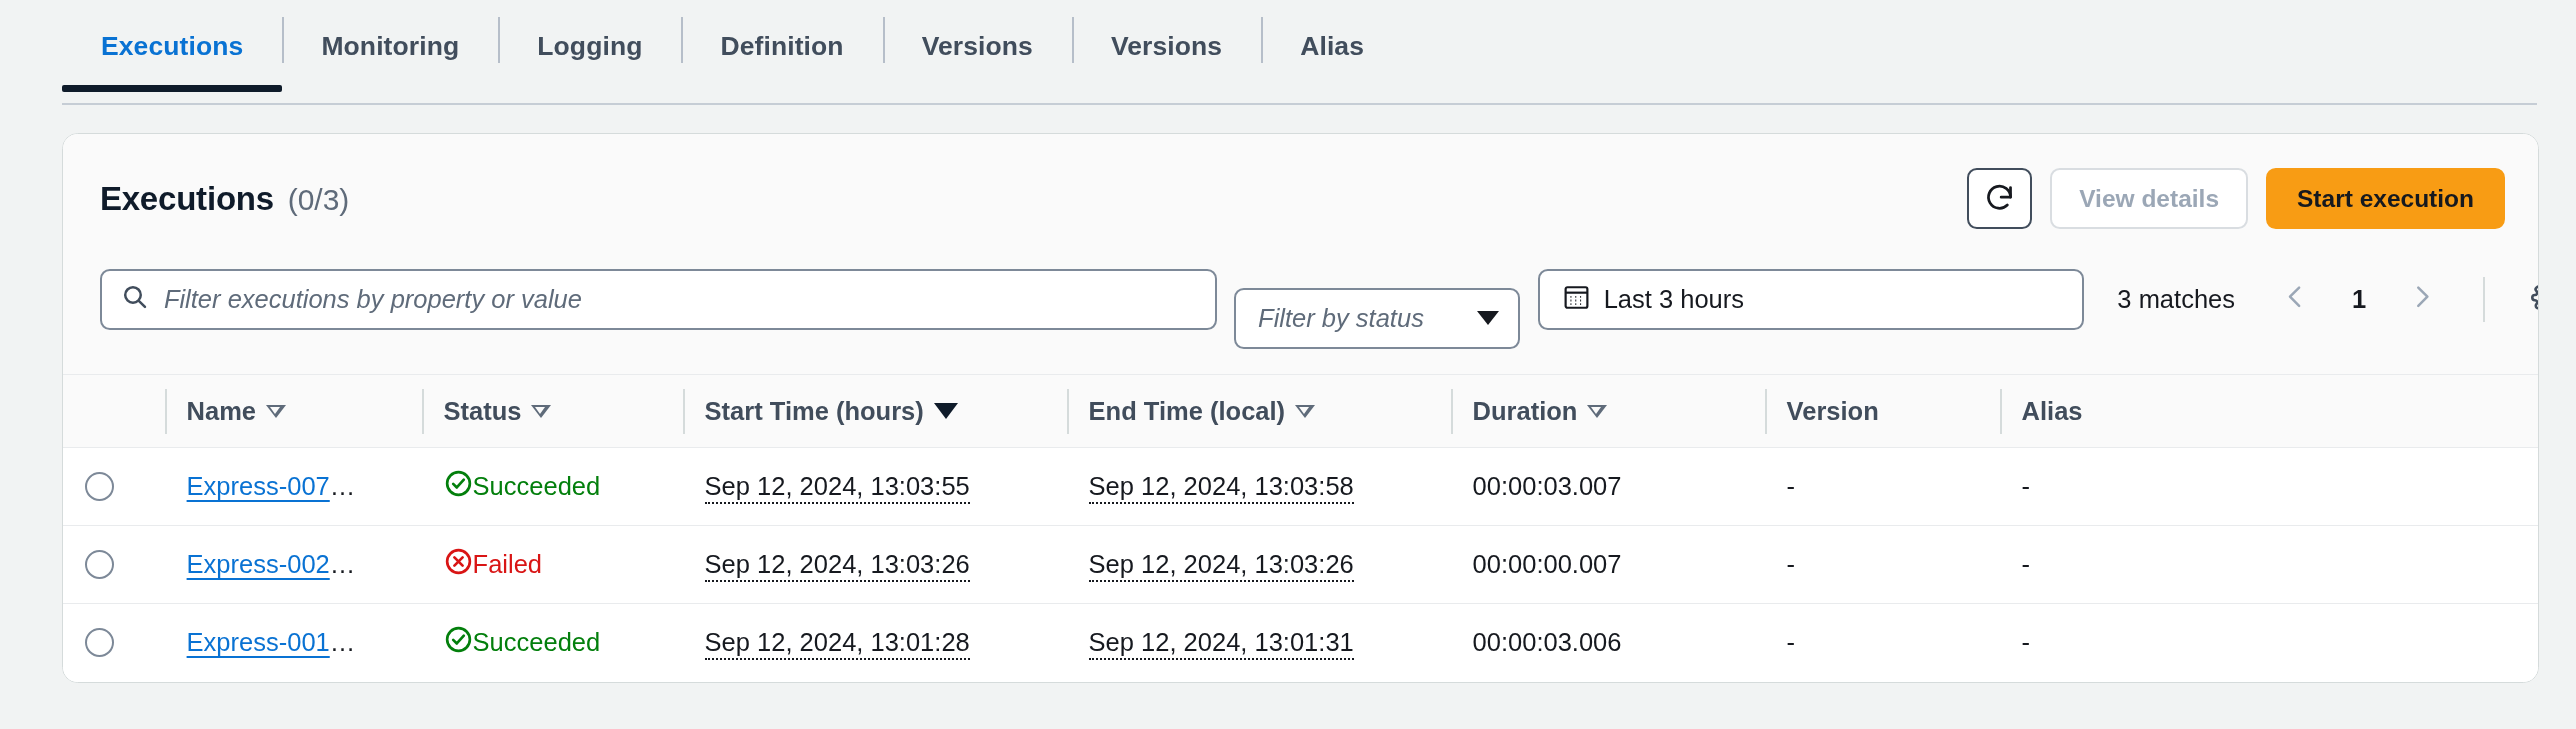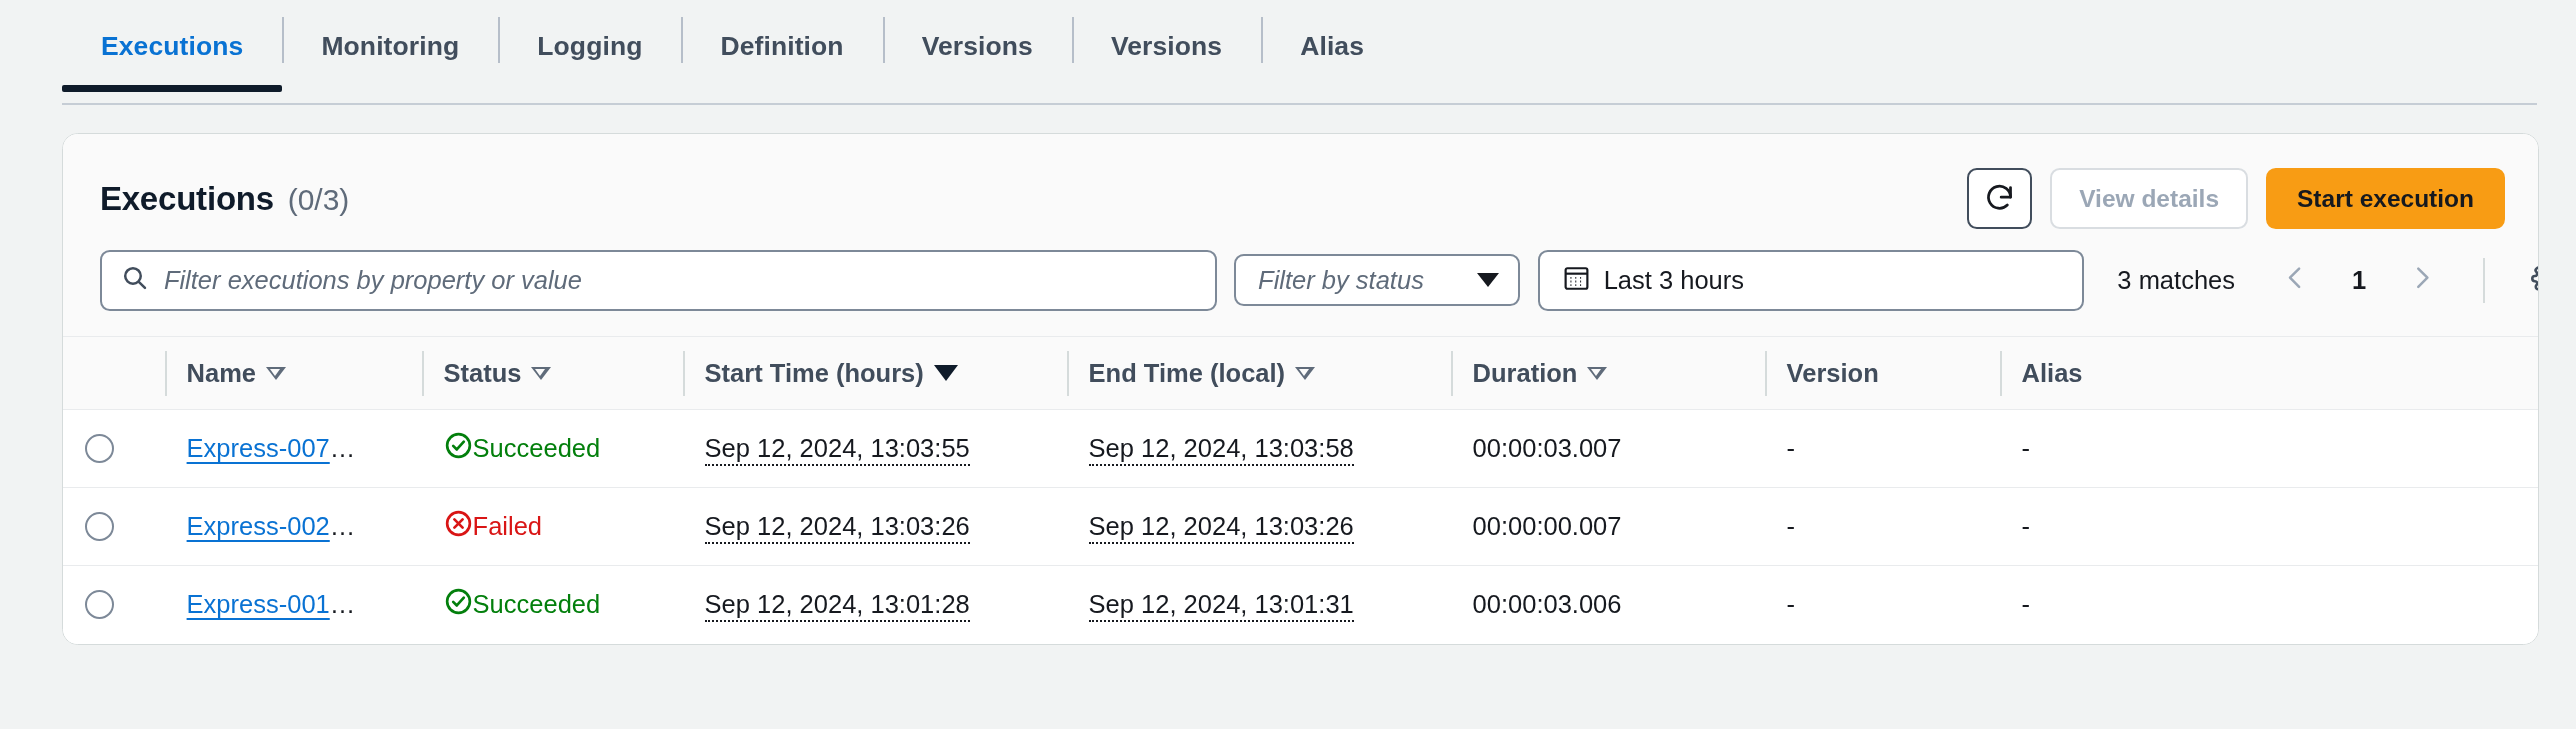--- a/index.html
+++ b/index.html
@@ -180,29 +180,30 @@
     color: #16191f;
   }
   .search-box input::placeholder {
     color: #5f6b7a;
     font-style: italic;
     opacity: 1;
   }
 
   .select-box {
     flex: 0 0 286px;
-    height: 52px;
+    height: 61px;
     border: 2px solid #7d8998;
     border-radius: 9.8px;
     background: #fff;
     display: flex;
     align-items: center;
     justify-content: space-between;
     padding: 0 19.6px 0 21.6px;
     cursor: pointer;
+    margin-top: 38px;
   }
   .select-placeholder {
     font-size: 25.5px;
     font-style: italic;
     color: #5f6b7a;
   }
   .caret {
     width: 0; height: 0;
     border-left: 11.8px solid transparent;
     border-right: 11.8px solid transparent;

